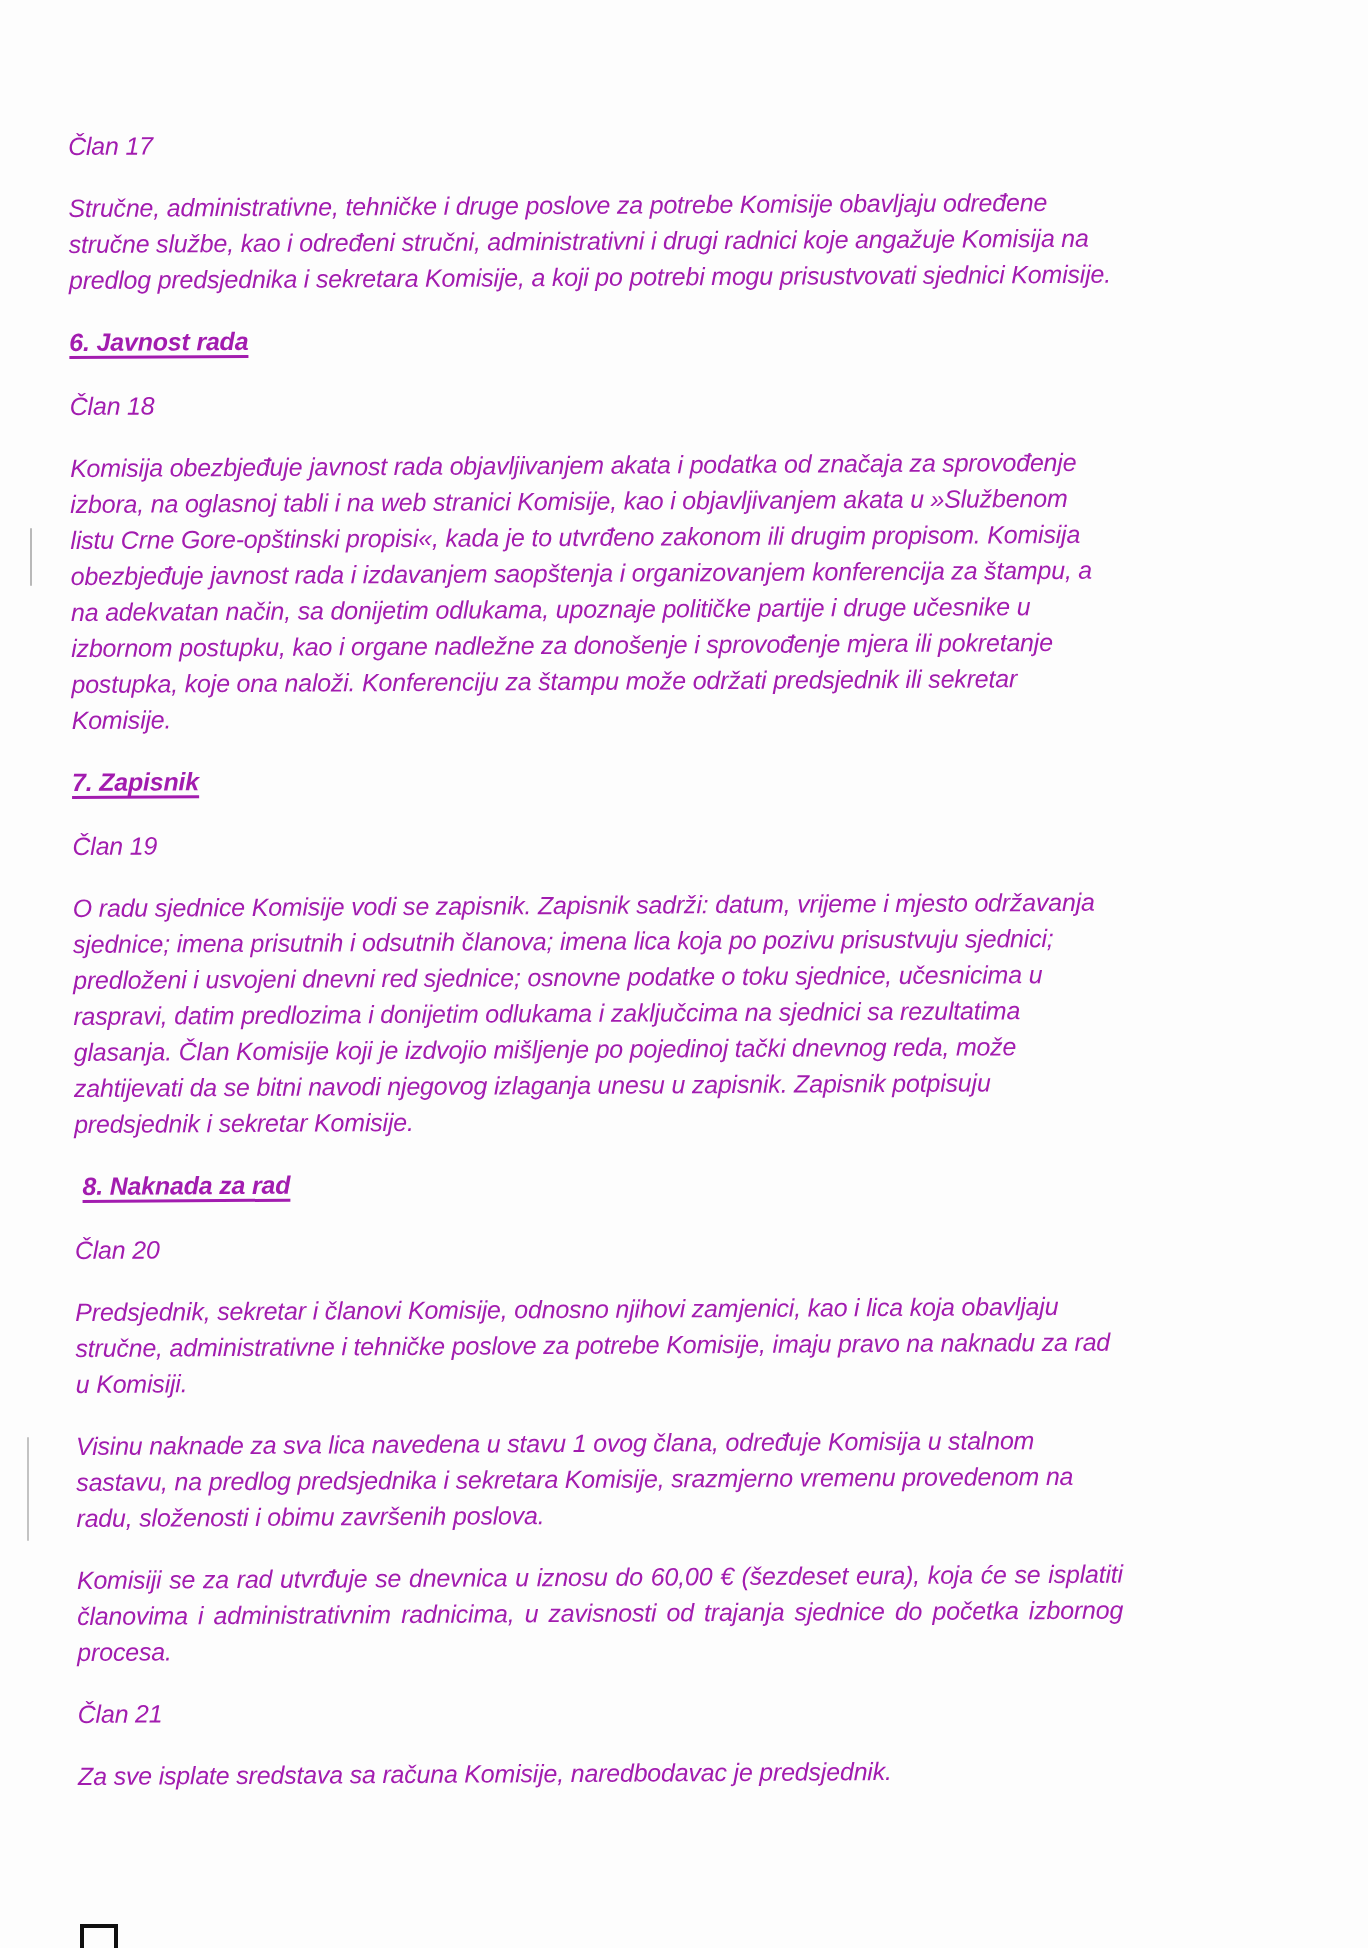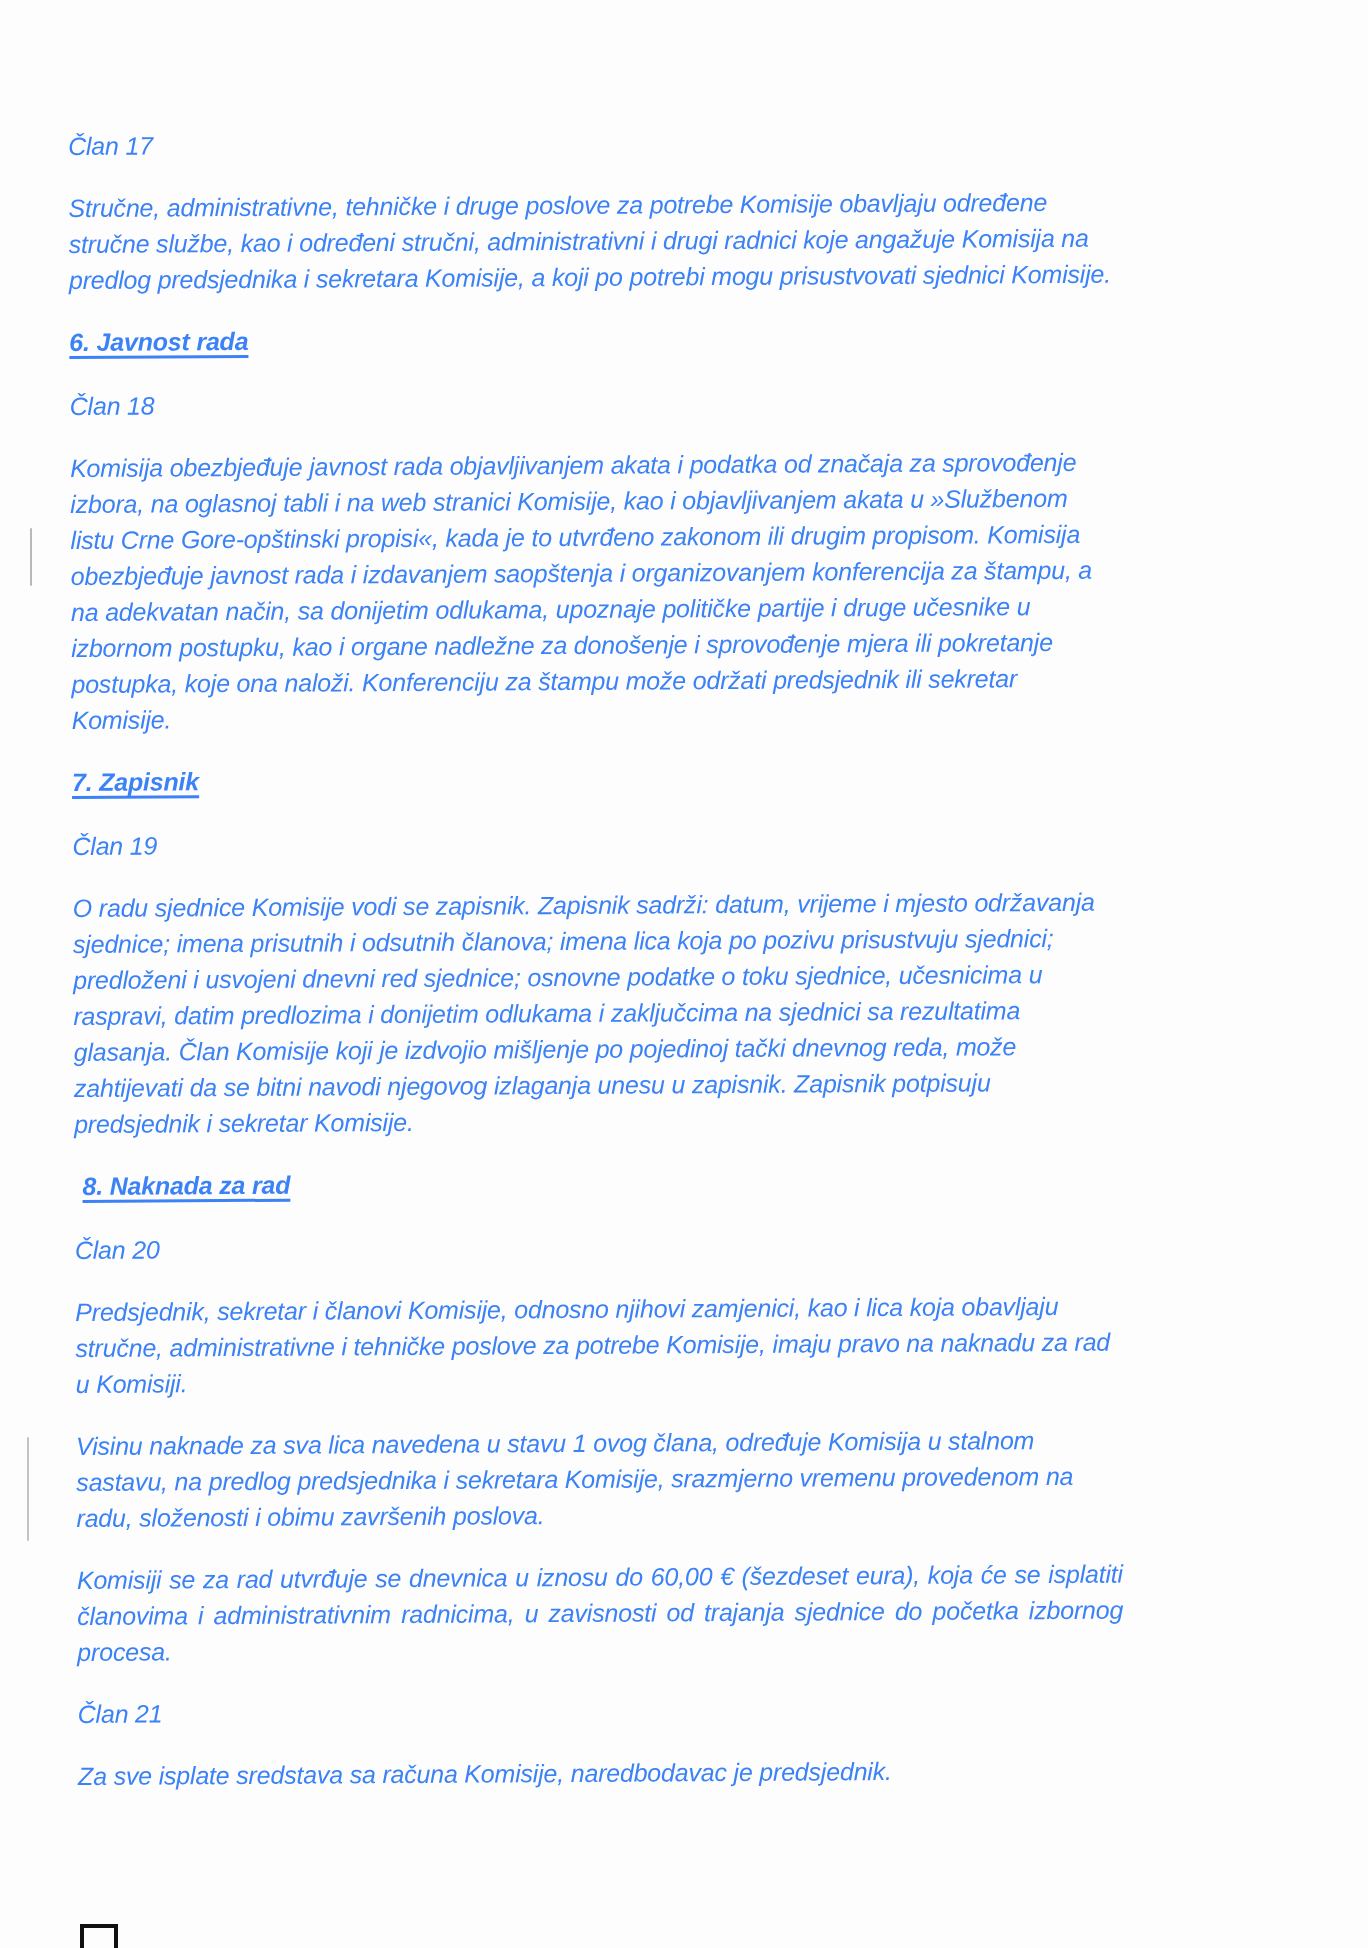--- a/index.html
+++ b/index.html
@@ -5,21 +5,21 @@
 <style>
   * { margin: 0; padding: 0; box-sizing: border-box; }
   html, body { background: #ffffff; }
   .page {
     position: relative;
     width: 1368px;
     height: 1948px;
     background: #fdfdfd;
     overflow: hidden;
     font-family: "Liberation Sans", "DejaVu Sans", sans-serif;
-    color: #3b82f6;
+    color: #a21caf;
   }
   .content {
     position: absolute;
     left: 68px;
     top: 128px;
     width: 1046px;
     font-style: italic;
     font-size: 25px;
     line-height: 36px;
     letter-spacing: -0.2px;

